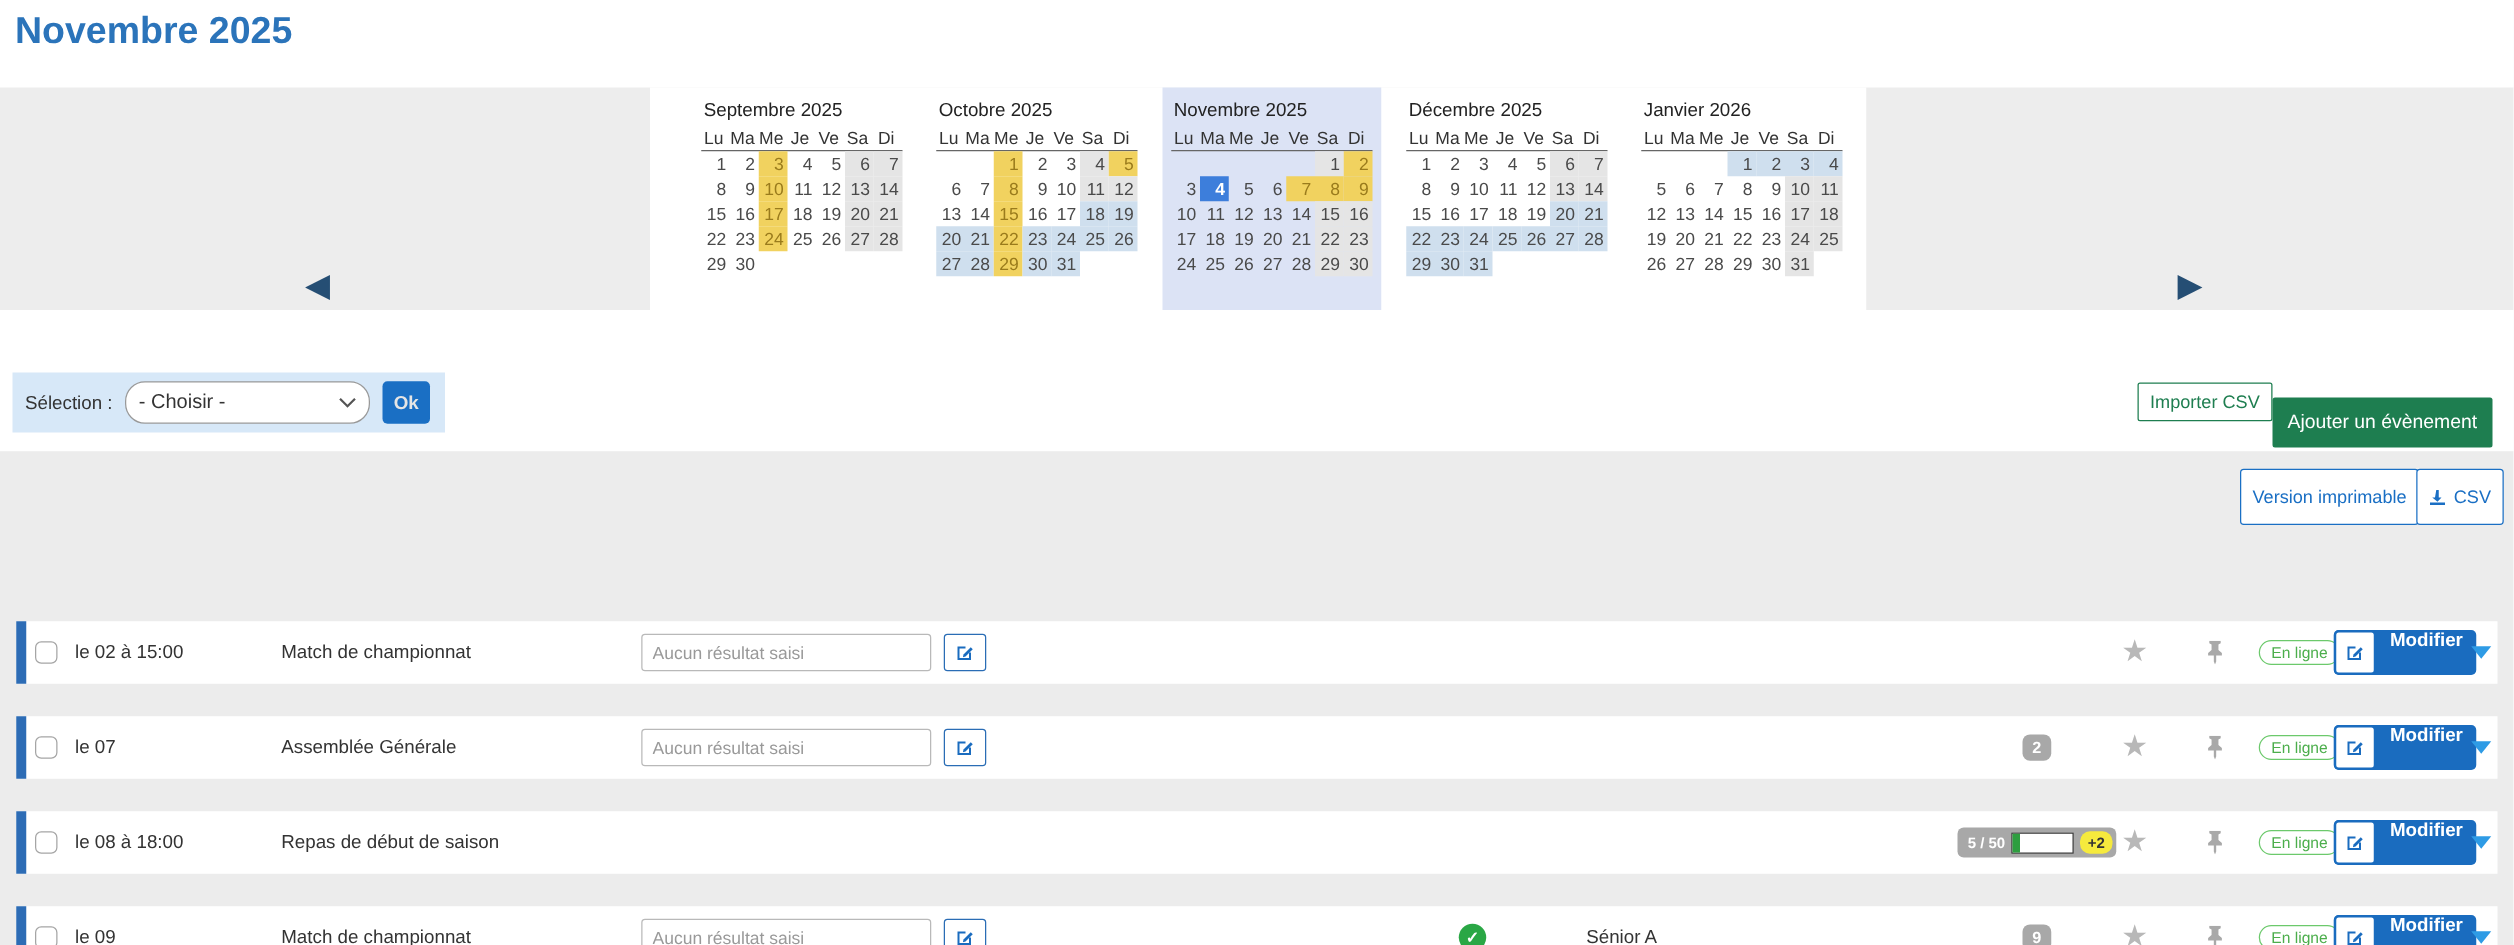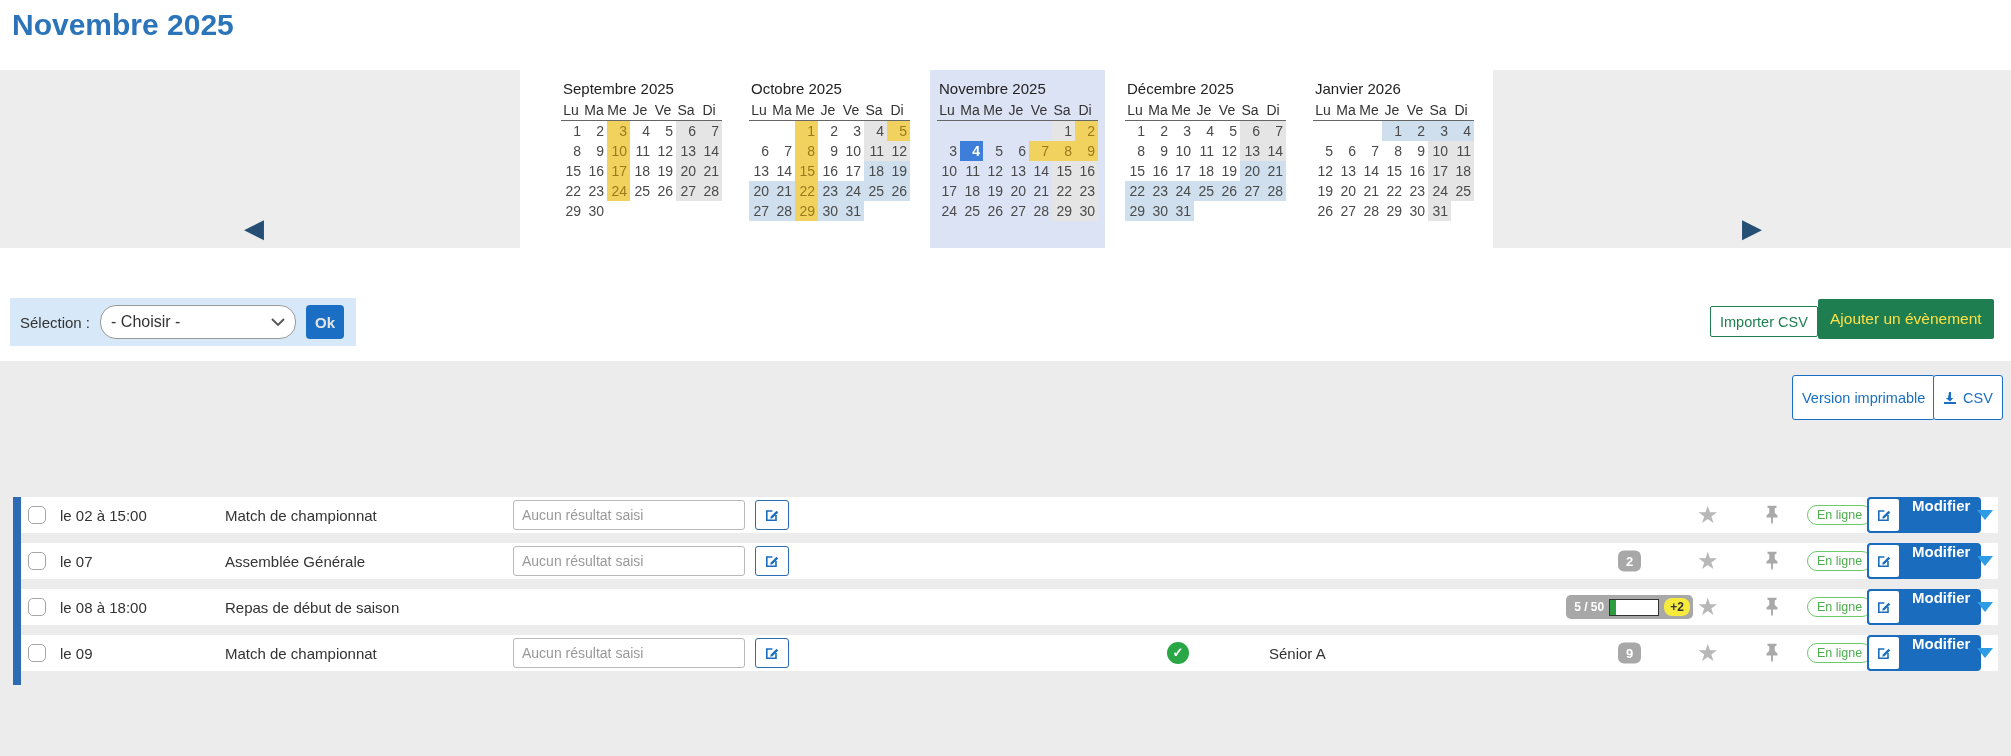--- a/index.html
+++ b/index.html
@@ -35,40 +35,40 @@
   .sel-select{width:196px;height:34px;background:#fff;border:1px solid #999;border-radius:16px;
               display:flex;align-items:center;justify-content:space-between;padding:0 10px;
               box-sizing:border-box;font-size:16px;color:#333;cursor:pointer;}
   .ok-btn{height:34px;min-width:38px;background:#1a6fc4;color:#e5e5e5;border:none;border-radius:4px;
           font-size:15px;font-weight:700;font-family:Liberation Sans, sans-serif;cursor:pointer;}
 
   
   .import-btn{position:absolute;left:1710px;top:306px;height:31px;padding:0 9px;background:#fff;
               border:1px solid #1e7e50;color:#1e7e50;font-size:14.5px;border-radius:2px;
               font-family:inherit;cursor:pointer;}
-  .add-btn{position:absolute;left:1818px;top:299px;height:40px;padding:0 12px;background:#1e7e50;
-           border:none;color:#fde047;font-size:15.5px;border-radius:2px;font-family:inherit;cursor:pointer;}
+  .add-btn{position:absolute;left:1818px;top:318px;height:40px;padding:0 12px;background:#1e7e50;
+           border:none;color:#ffffff;font-size:15.5px;border-radius:2px;font-family:inherit;cursor:pointer;}
 
   
   .main{position:absolute;left:0;top:361px;width:100%;height:395px;background:#ececec;}
   .blue-outline-btn{position:absolute;top:14px;height:45px;background:#fff;border:1px solid #1a6fc4;
                     color:#1a6fc4;font-size:14.5px;border-radius:3px;padding:0 9px;font-family:inherit;
                     cursor:pointer;display:flex;align-items:center;gap:6px;}
   .print-btn{left:1792px;}
   .csv-btn{left:1933px;}
 
   .checkbox{width:18px;height:18px;background:#fff;border:1.5px solid #a5a5a5;border-radius:5px;
             box-sizing:border-box;cursor:pointer;}
 
   .header-row{position:absolute;left:13px;top:84px;width:1985px;height:40px;}
   .header-row .checkbox{position:absolute;left:15px;top:8px;}
   .hr-label{position:absolute;top:9px;font-weight:700;font-size:15px;color:#666;white-space:nowrap;}
 
   .rows{position:absolute;left:13px;top:136px;width:1985px;}
-  .event-row{position:relative;height:36px;background:#fff;margin-bottom:10px;}
+  .event-row{position:relative;height:50px;background:#fff;margin-bottom:26px;}
   .event-row > *{position:absolute;top:50%;transform:translateY(-50%);}
   .row-bar{left:0;top:0;transform:none;width:8px;height:50px;background:#2d6cb5;}
   .row-check{left:15px;}
   .row-date{left:47px;font-size:15px;color:#333;white-space:nowrap;}
   .row-title{left:212px;font-size:15px;color:#333;white-space:nowrap;}
   .row-result-input{left:500px;width:232px;height:30px;border:1px solid #b9b9b9;border-radius:3px;
                     padding:0 8px;box-sizing:border-box;font-size:14px;color:#333;font-family:inherit;}
   .row-result-input::placeholder{color:#999;}
   .row-edit-btn{left:742px;width:34px;height:30px;background:#fff;border:1.5px solid #2a6db5;
                 border-radius:3px;display:flex;align-items:center;justify-content:center;cursor:pointer;}

